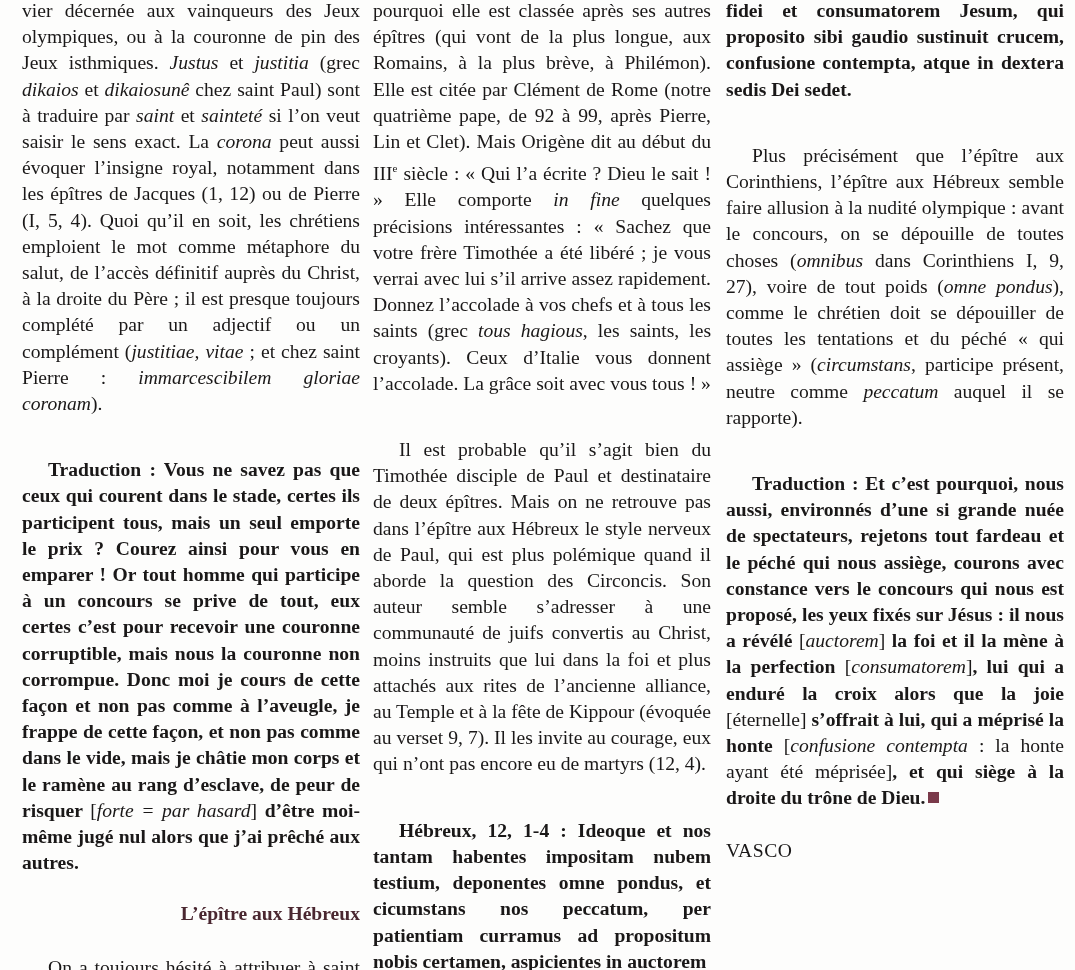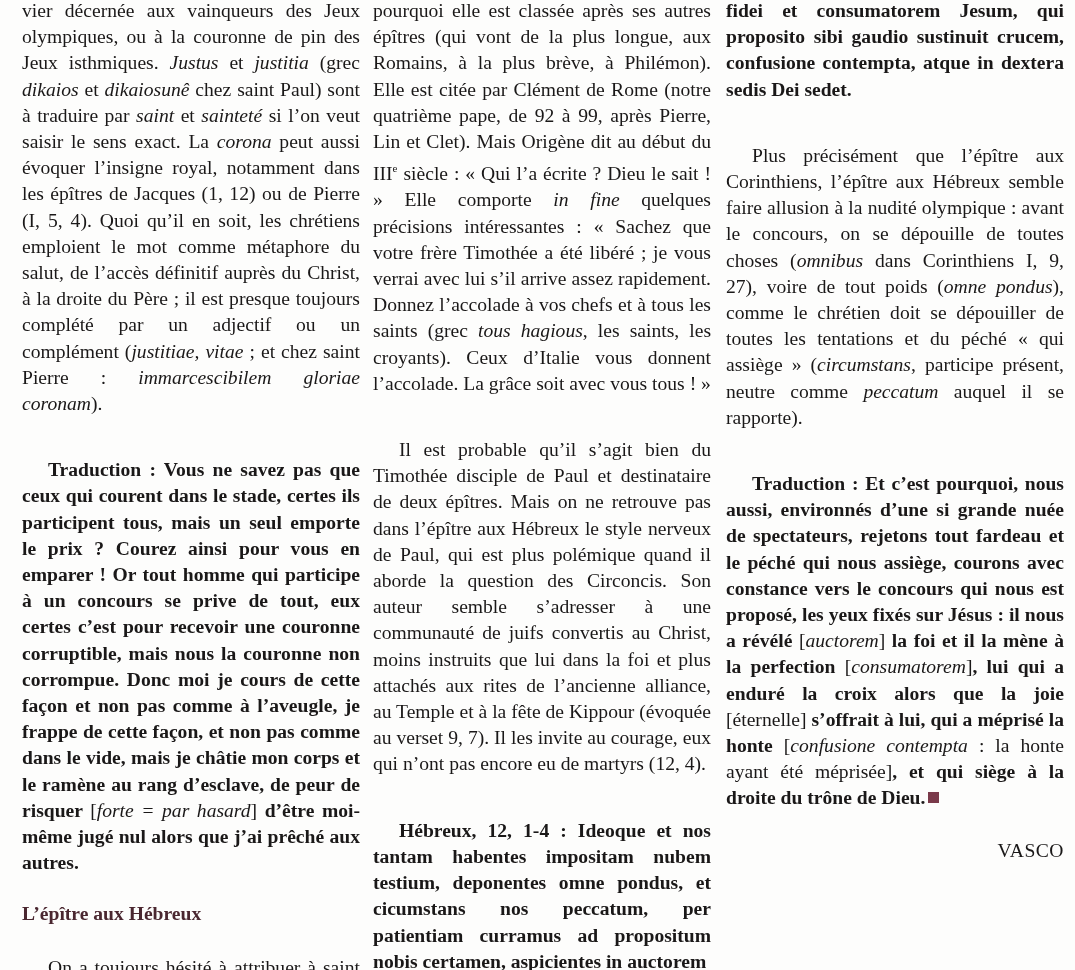--- a/index.html
+++ b/index.html
@@ -17,24 +17,24 @@
   .col1 { left: 22px; }
   .col2 { left: 373px; }
   .col3 { left: 726px; }
   p { margin: 0; }
   .indent { text-indent: 26px; }
   .gap { margin-top: 40px; }
   .bold { font-weight: bold; }
   .normal { font-weight: normal; }
   em { font-style: italic; }
   .heading {
-    text-align: left; font-weight: bold; color: #4a2730;
+    text-align: right; font-weight: bold; color: #4a2730;
     margin-top: 24px; margin-bottom: 28px; font-size: 19.6px;
   }
-  .sig { text-align: right; margin-top: 26px; letter-spacing: 0.5px; }
+  .sig { text-align: left; margin-top: 26px; letter-spacing: 0.5px; }
   .endmark {
     display: inline-block; width: 11px; height: 11px; background: #7a3a4a;
     margin-left: 3px; vertical-align: 1px;
   }
   .sup { font-size: 11px; vertical-align: 8px; }
 </style>
 </head>
 <body>
 
 <div class="page">

